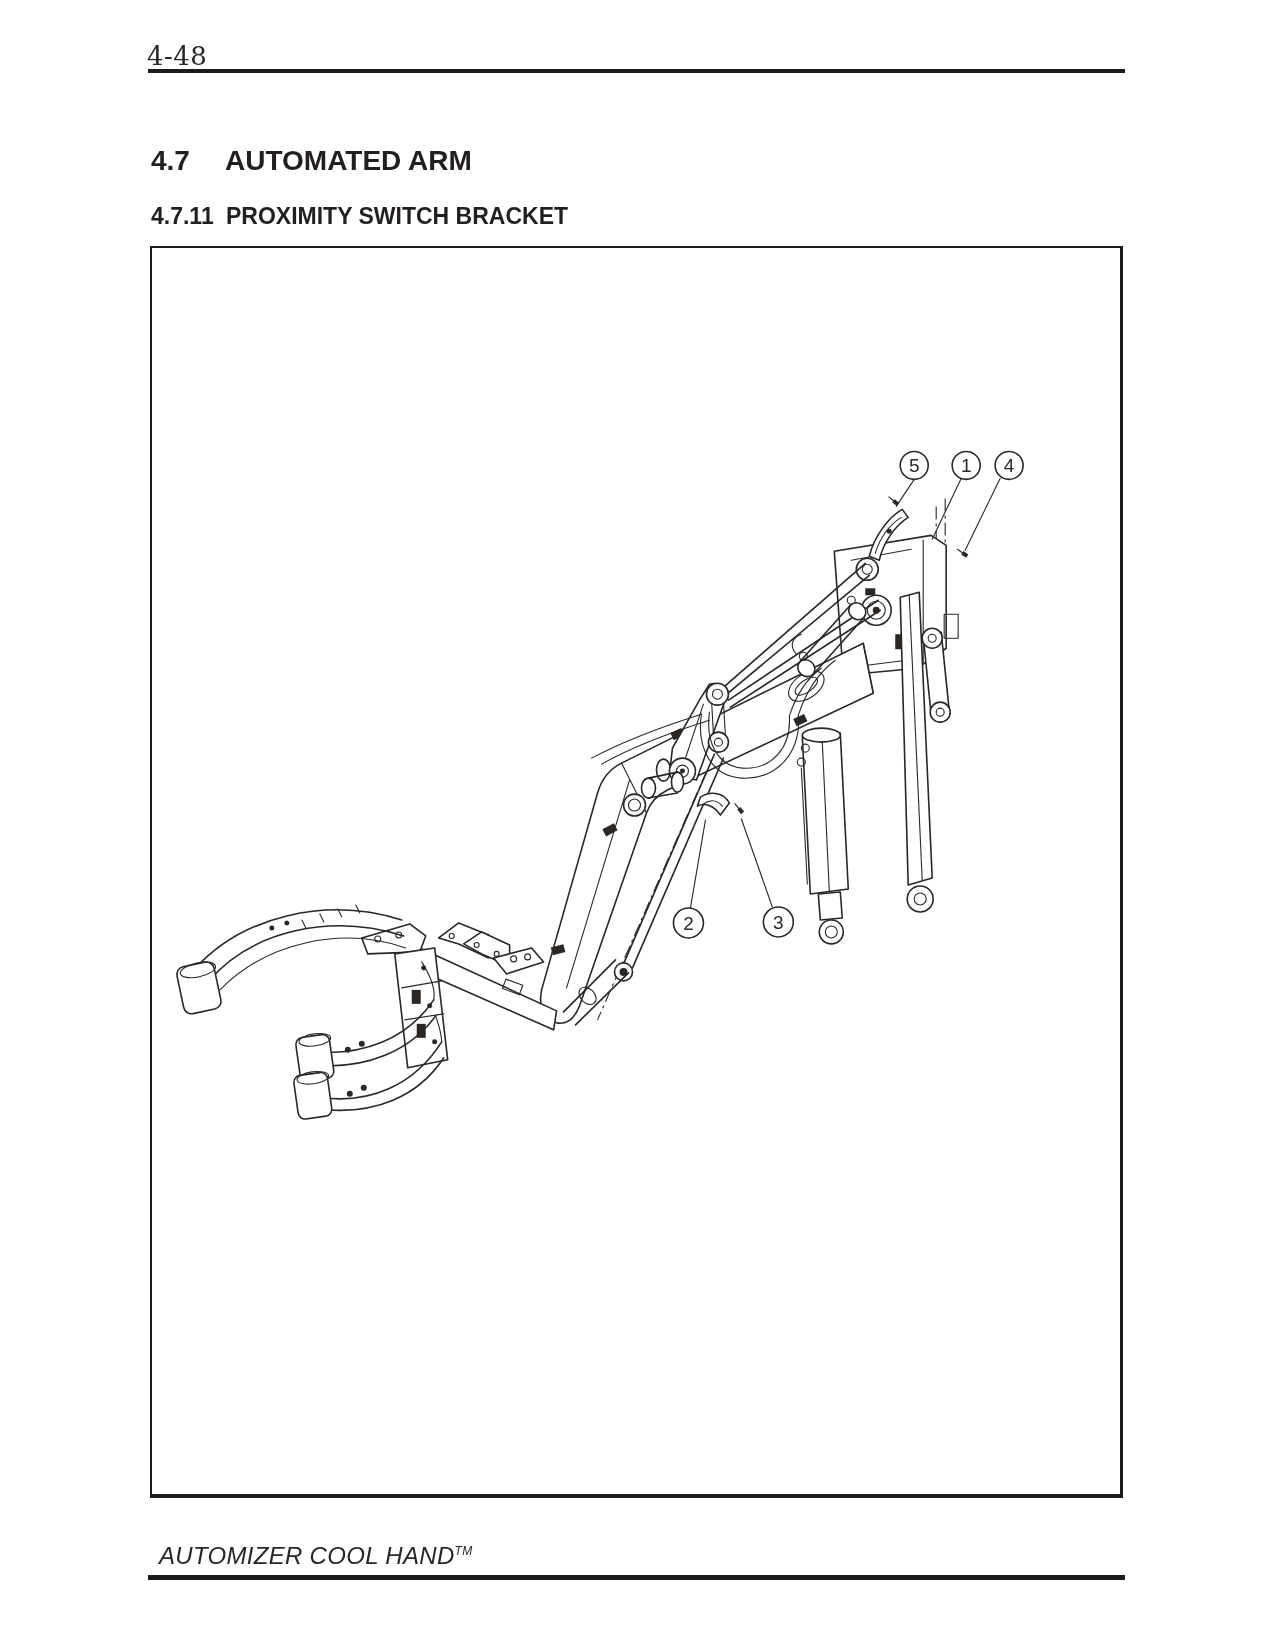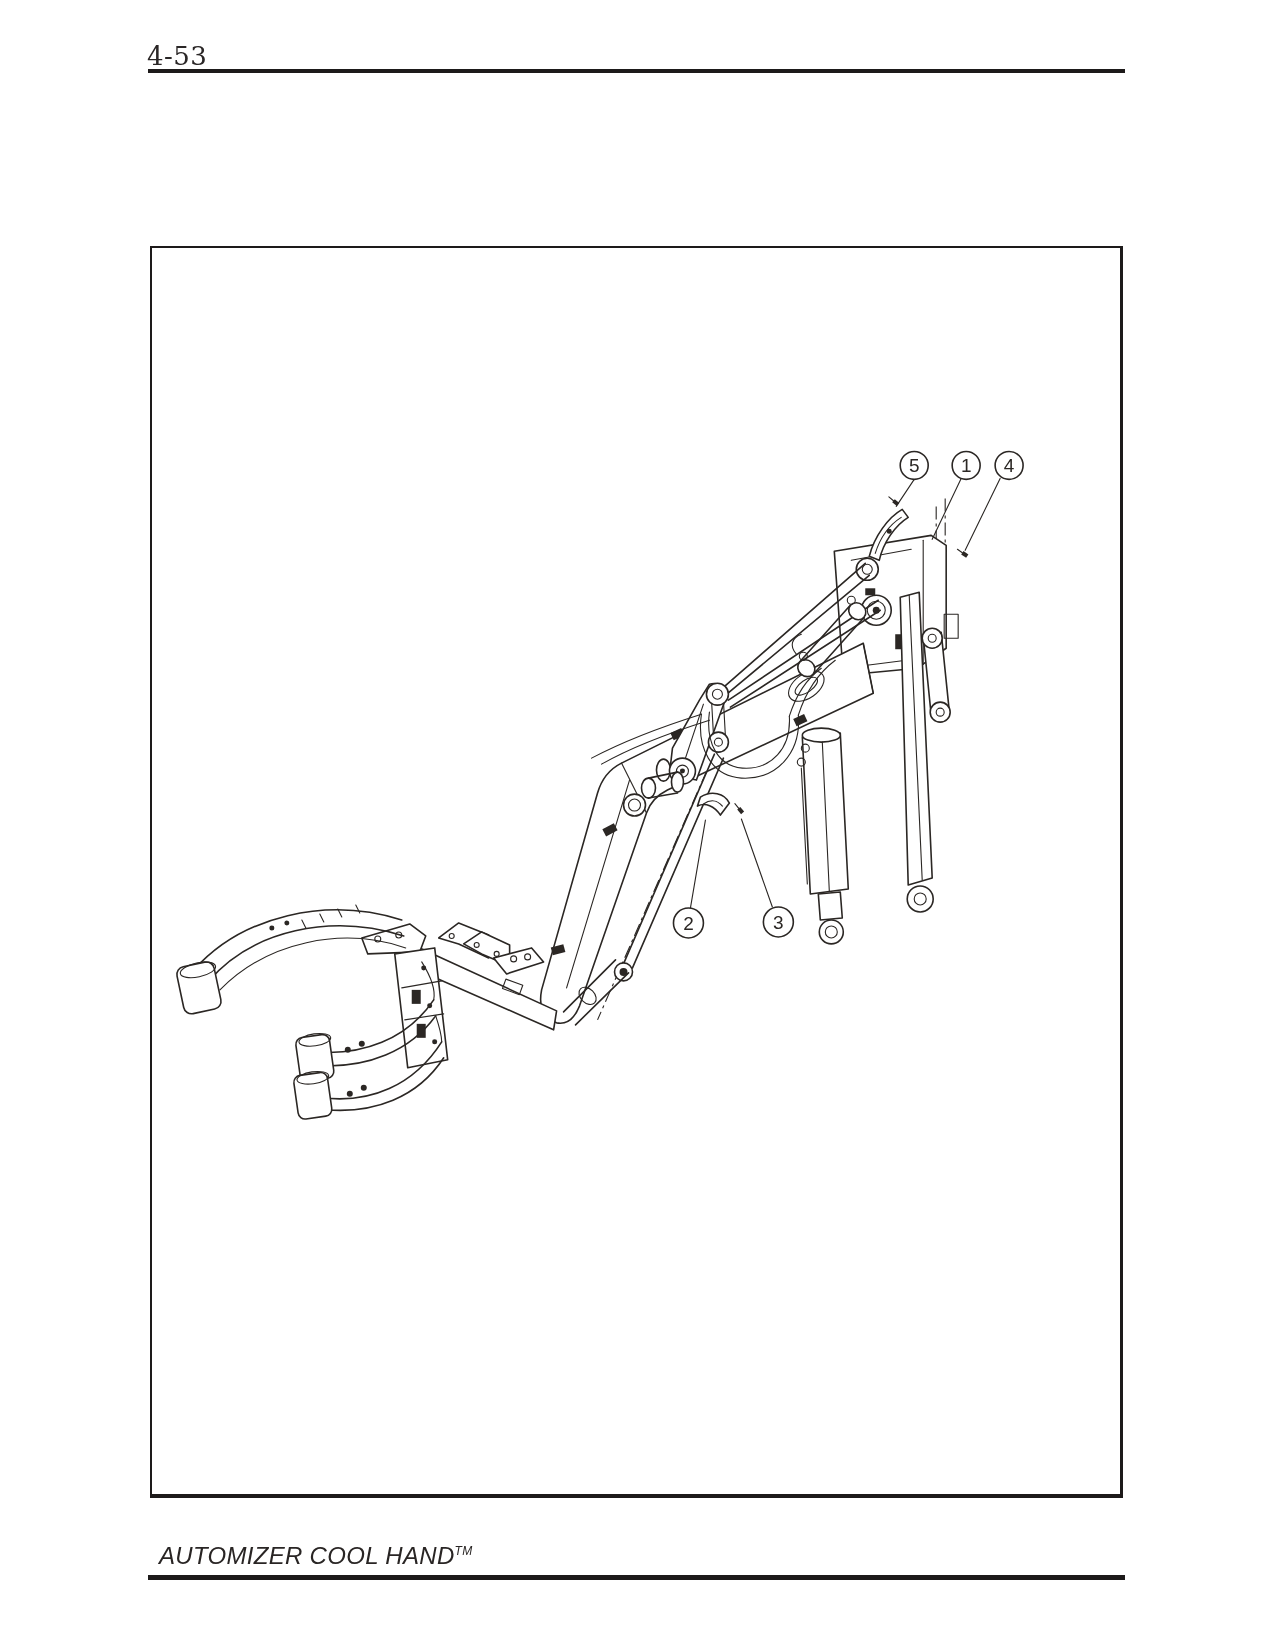--- a/index.html
+++ b/index.html
@@ -38,24 +38,32 @@
   .dk   { fill:#2b2724; stroke:none; }
   .cl   { fill:none; stroke:#2b2724; stroke-width:1.1; stroke-dasharray:13 4 3 4; }
   .callout-circle { fill:#ffffff; stroke:#2b2724; stroke-width:1.6; }
   .callout-text { font-family:"Liberation Sans", sans-serif; font-size:19px; fill:#2b2724; }
 </style>
 </head>
 <body>
 
 <div class="page">
 
-  <div class="abs page-number">4-53</div>
+  <div class="abs page-number">4-48</div>
   <div class="abs rule rule-top"></div>
 
-
+  <div class="abs heading1">
+    <span class="num">4.7</span>
+    <span class="title">AUTOMATED ARM</span>
+  </div>
+
+  <div class="abs heading2">
+    <span class="num">4.7.11</span>
+    <span class="title">PROXIMITY SWITCH BRACKET</span>
+  </div>
 
   <div class="abs figure-frame">
     <svg viewBox="0 0 969 1246" aria-hidden="true">
 
       <g>
         <line class="cl" x1="785" y1="258" x2="785" y2="404"></line>
         <line class="cl" x1="794" y1="250" x2="794" y2="396"></line>
         <line class="cl" x1="575" y1="478" x2="446" y2="772"></line>
       </g>
 

